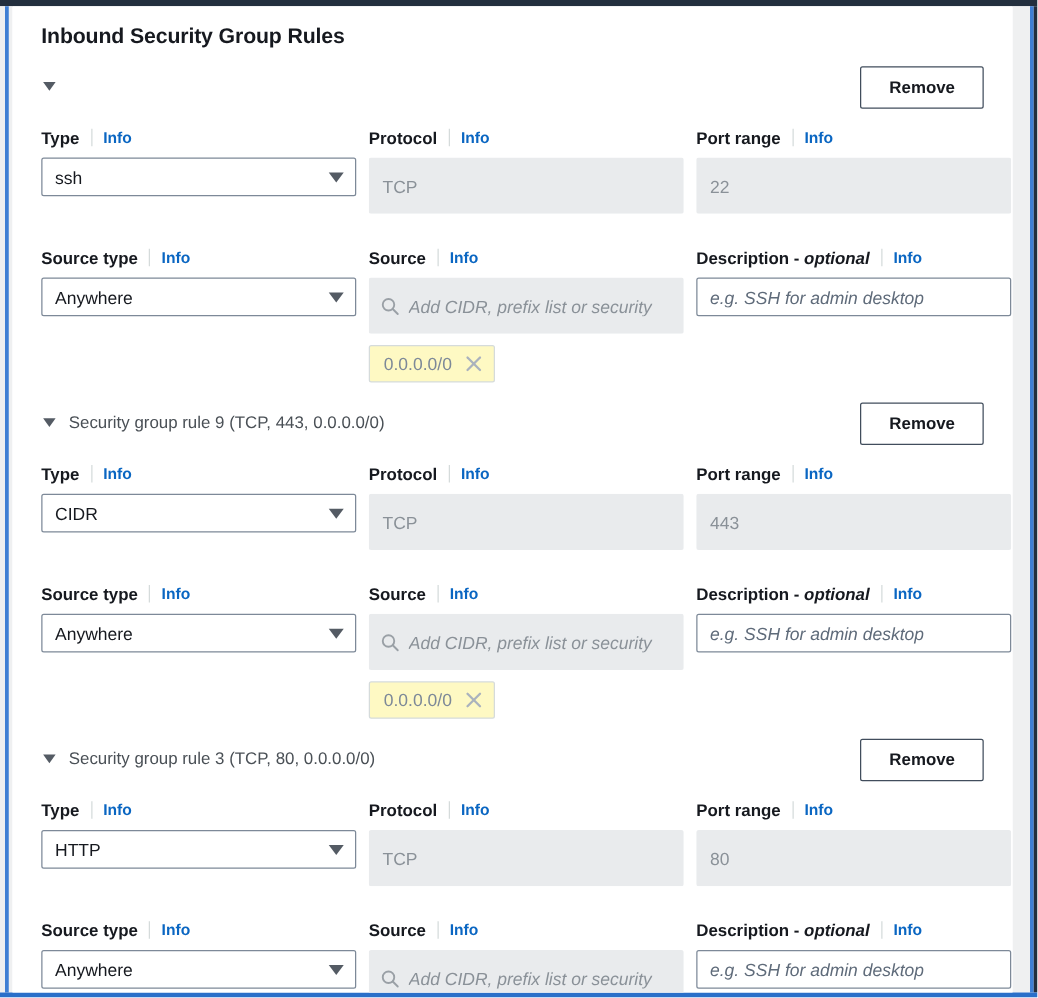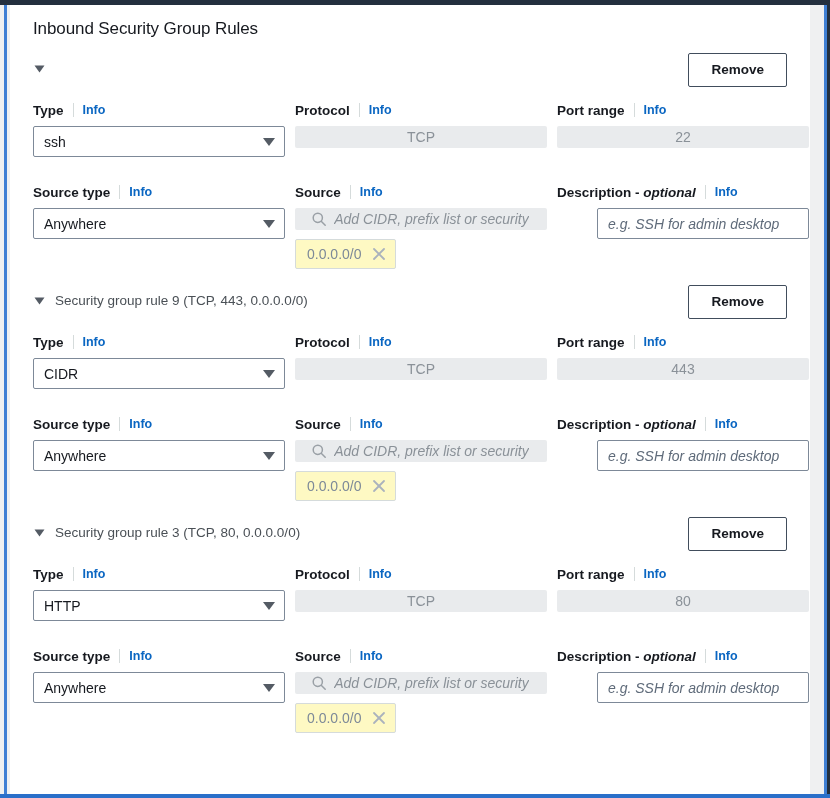--- a/index.html
+++ b/index.html
@@ -60,21 +60,21 @@
     position: absolute;
     top: 5px; left: 10px;
     width: 800px;
     bottom: 4px;
     background: #ffffff;
     overflow: hidden;
   }
 
   .page-title {
     font-size: 17px;
-    font-weight: 400;
+    font-weight: 700;
     color: #16191f;
     letter-spacing: -0.1px;
     padding: 14px 0 0 23px;
   }
 
   
   .rule-block {
     padding: 0 23px 0 23px;
   }
   .rule-block.rule-1 { margin-top: 20px; }
@@ -181,32 +181,31 @@
     top: 50%;
     transform: translateY(-50%);
     width: 0; height: 0;
     border-left: 6px solid transparent;
     border-right: 6px solid transparent;
     border-top: 8px solid #545b64;
   }
 
   
   .input-disabled {
-    height: 22px;
+    height: 45px;
     border: 1px solid transparent;
     border-radius: 2px;
     background: #e9ebed;
     display: flex;
     align-items: center;
     padding: 0 10px;
     font-size: 14px;
     color: #8a9198;
     white-space: nowrap;
     overflow: hidden;
-    justify-content: center;
   }
   .input-disabled.with-icon { padding-left: 8px; }
   .input-disabled .ph {
     font-style: italic;
     color: #8a9198;
     overflow: hidden;
     text-overflow: ellipsis;
     white-space: nowrap;
   }
   .search-icon {
@@ -221,21 +220,20 @@
     height: 31px;
     border: 1px solid #7d8998;
     border-radius: 2px;
     background: #ffffff;
     display: flex;
     align-items: center;
     padding: 0 10px;
     font-size: 14px;
     cursor: text;
     overflow: hidden;
-    margin-left: 40px;
   }
   .input-text .ph {
     font-style: italic;
     color: #5f6b7a;
     white-space: nowrap;
     overflow: hidden;
     text-overflow: ellipsis;
   }
 
   

